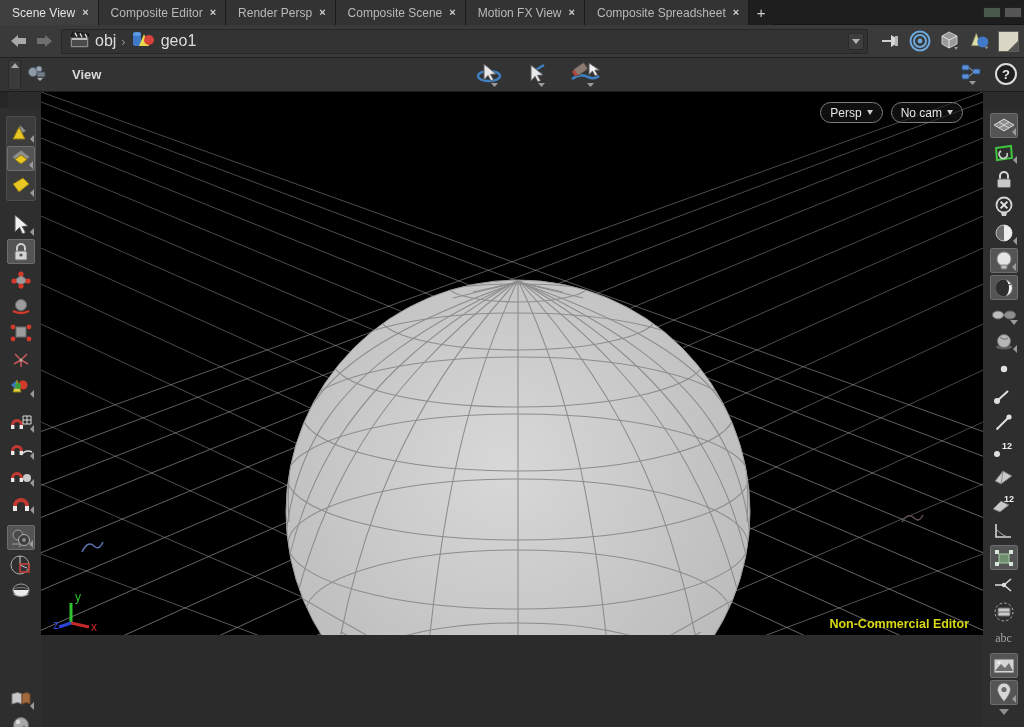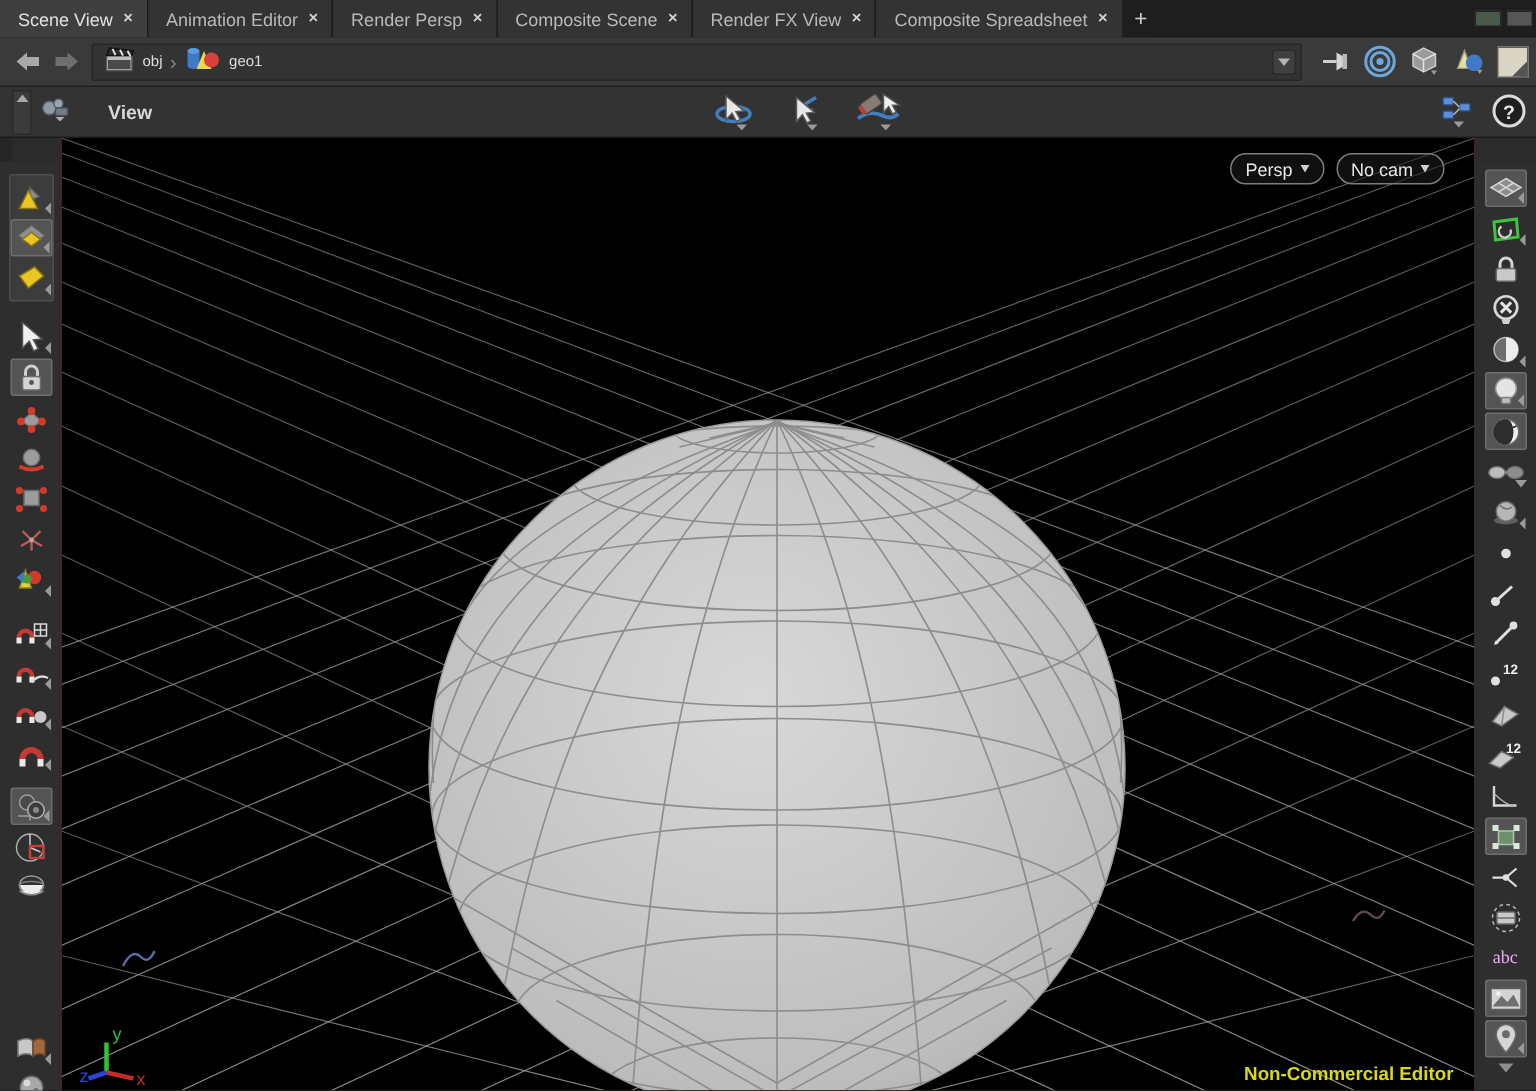--- a/index.html
+++ b/index.html
@@ -48,21 +48,21 @@
   .navarrows{ display:flex; align-items:center; gap:5px; padding:0 7px 0 9px;}
   .arrow{ width:20px; height:16px; position:relative; }
   .arrow svg{ display:block; }
   .pathfield{
     flex:1; height:25px; margin:0 0 0 0; background:#333333;
     border:1px solid #262626; border-radius:2px;
     display:flex; align-items:center; padding:0 4px;
     position:relative;
   }
   .crumb{ display:flex; align-items:center; gap:5px; padding:0 3px; }
-  .crumb-label{ font-size:10px; color:#dcdcdc; }
+  .crumb-label{ font-size:16px; color:#dcdcdc; }
   .crumb-sep{ color:#8a8a8a; font-size:13px; padding:0 2px; }
   .pf-drop{
     position:absolute; right:3px; top:3px; width:16px; height:17px;
     background:#3f3f3f; border:1px solid #2a2a2a; border-radius:2px;
     display:flex; align-items:center; justify-content:center;
   }
   .pathbar-right{ display:flex; align-items:center; gap:6px; padding:0 5px 0 10px; }
   .pbtn{ width:24px; height:24px; display:flex; align-items:center; justify-content:center; }
   .swatch{
     width:21px; height:21px; background:#d9d6c6; border:1px solid #60605a;
@@ -90,22 +90,22 @@
     display:flex; align-items:flex-start; justify-content:center;
   }
   .scrollcap .caret{
     width:0; height:0; margin-top:2px;
     border-left:4px solid transparent; border-right:4px solid transparent;
     border-bottom:5px solid #a8a8a8;
   }
 
   
   .viewport{
-    position:absolute; left:41px; top:92px; width:942px; height:635px;
-    background:#7f1d1d; overflow:hidden;
+    position:absolute; left:41px; top:92px; width:942px; height:543px;
+    background:#0369a1; overflow:hidden;
   }
   .grid-svg{ position:absolute; left:0; top:0; }
   .sphere-wrap{ position:absolute; left:0; top:0; width:942px; height:635px; }
 
   .viewbtns{ position:absolute; right:20px; top:10px; display:flex; gap:8px; }
   .pillbtn{
     height:21px; padding:0 9px; border-radius:11px;
     background:rgba(28,28,28,0.55); border:1px solid #7d7d7d;
     color:#e6e6e6; font-size:12px; display:flex; align-items:center; gap:5px;
   }
@@ -143,21 +143,21 @@
   .tool .tri2{
     position:absolute; right:0px; bottom:2px; width:0; height:0;
     border-left:4px solid transparent; border-right:4px solid transparent;
     border-top:5px solid #9a9a9a;
   }
   .toolgroupbox{
     background:#3c3c3c; border:1px solid #4d4d4d; border-radius:2px;
     padding:1px 0; margin:2px 0; display:flex; flex-direction:column; align-items:center;
   }
   .sep{ height:8px; }
-  .txtool{ color:#f0abfc; font-size:12px; font-family:"Liberation Serif", serif; }
+  .txtool{ color:#a3a3a3; font-size:12px; font-family:"Liberation Serif", serif; }
   .railcaret{
     width:0;height:0;margin-top:3px;
     border-left:5px solid transparent;border-right:5px solid transparent;
     border-top:6px solid #8e8e8e;
   }
   
   .edgecol{
     position:absolute; left:0; top:92px; width:8px; height:635px; background:#262626;
   }
 </style>
@@ -165,33 +165,33 @@
 <body>
 
 <div id="app">
 
   <div class="tabbar">
     <div class="tab active">
       <span>Scene View</span>
       <span class="tx">×</span>
     </div>
     <div class="tab">
-      <span>Animation Editor</span>
+      <span>Composite Editor</span>
       <span class="tx">×</span>
     </div>
     <div class="tab">
       <span>Render Persp</span>
       <span class="tx">×</span>
     </div>
     <div class="tab">
       <span>Composite Scene</span>
       <span class="tx">×</span>
     </div>
     <div class="tab">
-      <span>Render FX View</span>
+      <span>Motion FX View</span>
       <span class="tx">×</span>
     </div>
     <div class="tab">
       <span>Composite Spreadsheet</span>
       <span class="tx">×</span>
     </div>
     <div class="tab-add">+</div>
     <div class="tabfill"></div>
     <div class="tabbar-right">
       <div class="minibox"></div>

